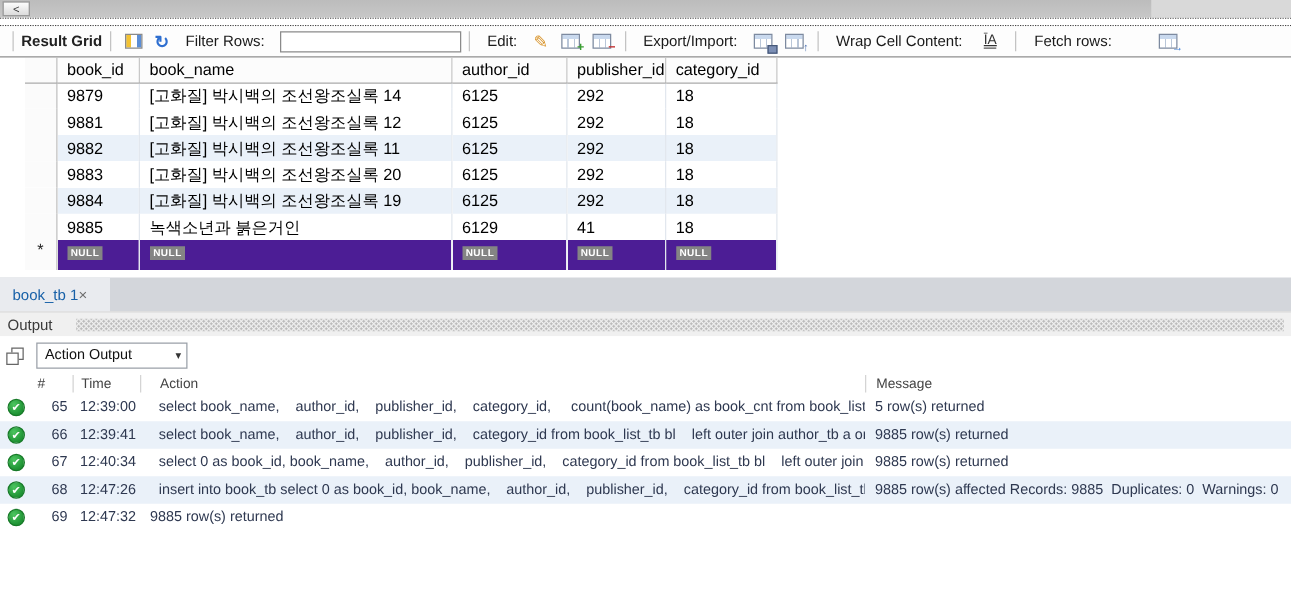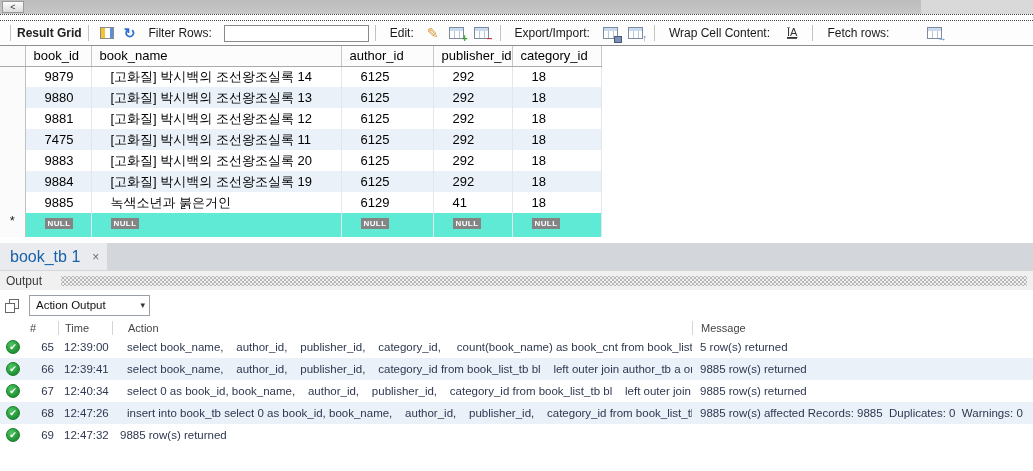--- a/index.html
+++ b/index.html
@@ -30,42 +30,42 @@
       background-color:#fff; }
   .badge { position:absolute; right:-5px; bottom:-5px; font-size:10px; font-weight:bold; line-height:9px; }
   .badge.plus { color:#3a9e32; }
   .badge.minus { color:#c23232; }
   .badge.floppy { width:8px; height:7px; background:#7c8fb5; border:1px solid #47597a; }
   .badge.arrow-up { color:#4a6fae; font-size:9px; }
   .badge.arrow-right { color:#3f7fd6; font-size:9px; }
   .wrap-glyph { font-size:11px; color:#333; text-decoration:underline; border-bottom:1px solid #555; line-height:11px; margin:0 4px; cursor:pointer; }
 
   
-  .grid-wrap { position:relative; }
+  .grid-wrap { position:relative;margin-left:20px; }
   table.result-grid { border-collapse:collapse; table-layout:fixed; width:601px; font-size:13px; color:#000; border-right:1px solid #b5b5b5; }
   table.result-grid col.c-gut { width:25px; }
   table.result-grid col.c-id  { width:66px; }
   table.result-grid col.c-name{ width:250px; }
   table.result-grid col.c-auth{ width:92px; }
   table.result-grid col.c-pub { width:79px; }
   table.result-grid col.c-cat { width:89px; }
   table.result-grid th { height:20px; font-weight:normal; text-align:left; padding:0 0 0 8px; background:#fcfcfc; border-right:1px solid #c8c8c8; border-bottom:1px solid #aaa; white-space:nowrap; overflow:hidden; }
   table.result-grid th.gutter, table.result-grid td.gutter { background:#fbfbfb; border-right:1px solid #c0c0c0; padding:0; text-align:center; }
-  table.result-grid td { height:21px; padding:0 0 0 19px; border-right:1px solid #e2e7ee; white-space:nowrap; overflow:hidden; }
+  table.result-grid td { height:21px; padding:0 0 0 8px; border-right:1px solid #e2e7ee; white-space:nowrap; overflow:hidden; }
   tr.g-row.alt td:not(.gutter) { background:#eaf1f9; }
-  tr.null-row td:not(.gutter) { background:#5eead4; }
+  tr.null-row td:not(.gutter) { background:#4c1d95; }
   tr.null-row td { height:24px; vertical-align:top; padding-top:1px; }
   .null-badge { display:inline-block; background:#848484; color:#fff; font-size:8px; font-weight:bold; line-height:9px; padding:1px 3px 1px; letter-spacing:.4px; }
   .row-marker { font-size:13px; color:#222; line-height:10px; }
 
   
   .tab-gap { height:6px; background:#fff; }
   .tabbar { height:27px; background:#d3d6db; display:flex; align-items:flex-end; }
   .tab { height:27px; min-width:88px; background:#e9ebef; display:flex; align-items:center; padding:0 8px 0 10px; cursor:pointer; }
-  .tab-label { color:#1861a8; font-size:16px; margin-right:12px; }
+  .tab-label { color:#1861a8; font-size:12px; margin-right:0; }
   .tab-close { color:#6d6d6d; font-size:12px; cursor:pointer; line-height:12px; }
 
   
   .output-header { height:20px; background:#f0f0f0; border-top:1px solid #d8d8d8; display:flex; align-items:center; padding:0 6px; }
   .output-title { font-size:12px; color:#3a3a3a; margin-right:19px; }
   .dots { flex:1; height:10px; background-image:radial-gradient(circle,#b7b7b7 0.9px,rgba(0,0,0,0) 1px),radial-gradient(circle,#b7b7b7 0.9px,rgba(0,0,0,0) 1px); background-size:4px 4px; background-position:0 0,2px 2px; }
 
   
   .output-toolbar { height:30px; background:#fff; display:flex; align-items:center; padding-left:5px; }
   .stack-icon { position:relative; width:16px; height:16px; margin-right:8px; flex:none; }
@@ -174,39 +174,31 @@
       </thead>
       <tbody>
         <tr class="g-row">
           <td class="gutter"></td>
           <td>9879</td>
           <td>[고화질] 박시백의 조선왕조실록 14</td>
           <td>6125</td>
           <td>292</td>
           <td>18</td>
         </tr>
-        <tr class="g-row alt">
-          <td class="gutter"></td>
-          <td>9880</td>
-          <td>[고화질] 박시백의 조선왕조실록 13</td>
-          <td>6125</td>
-          <td>292</td>
-          <td>18</td>
-        </tr>
         <tr class="g-row">
           <td class="gutter"></td>
           <td>9881</td>
           <td>[고화질] 박시백의 조선왕조실록 12</td>
           <td>6125</td>
           <td>292</td>
           <td>18</td>
         </tr>
         <tr class="g-row alt">
           <td class="gutter"></td>
-          <td>7475</td>
+          <td>9882</td>
           <td>[고화질] 박시백의 조선왕조실록 11</td>
           <td>6125</td>
           <td>292</td>
           <td>18</td>
         </tr>
         <tr class="g-row">
           <td class="gutter"></td>
           <td>9883</td>
           <td>[고화질] 박시백의 조선왕조실록 20</td>
           <td>6125</td>

